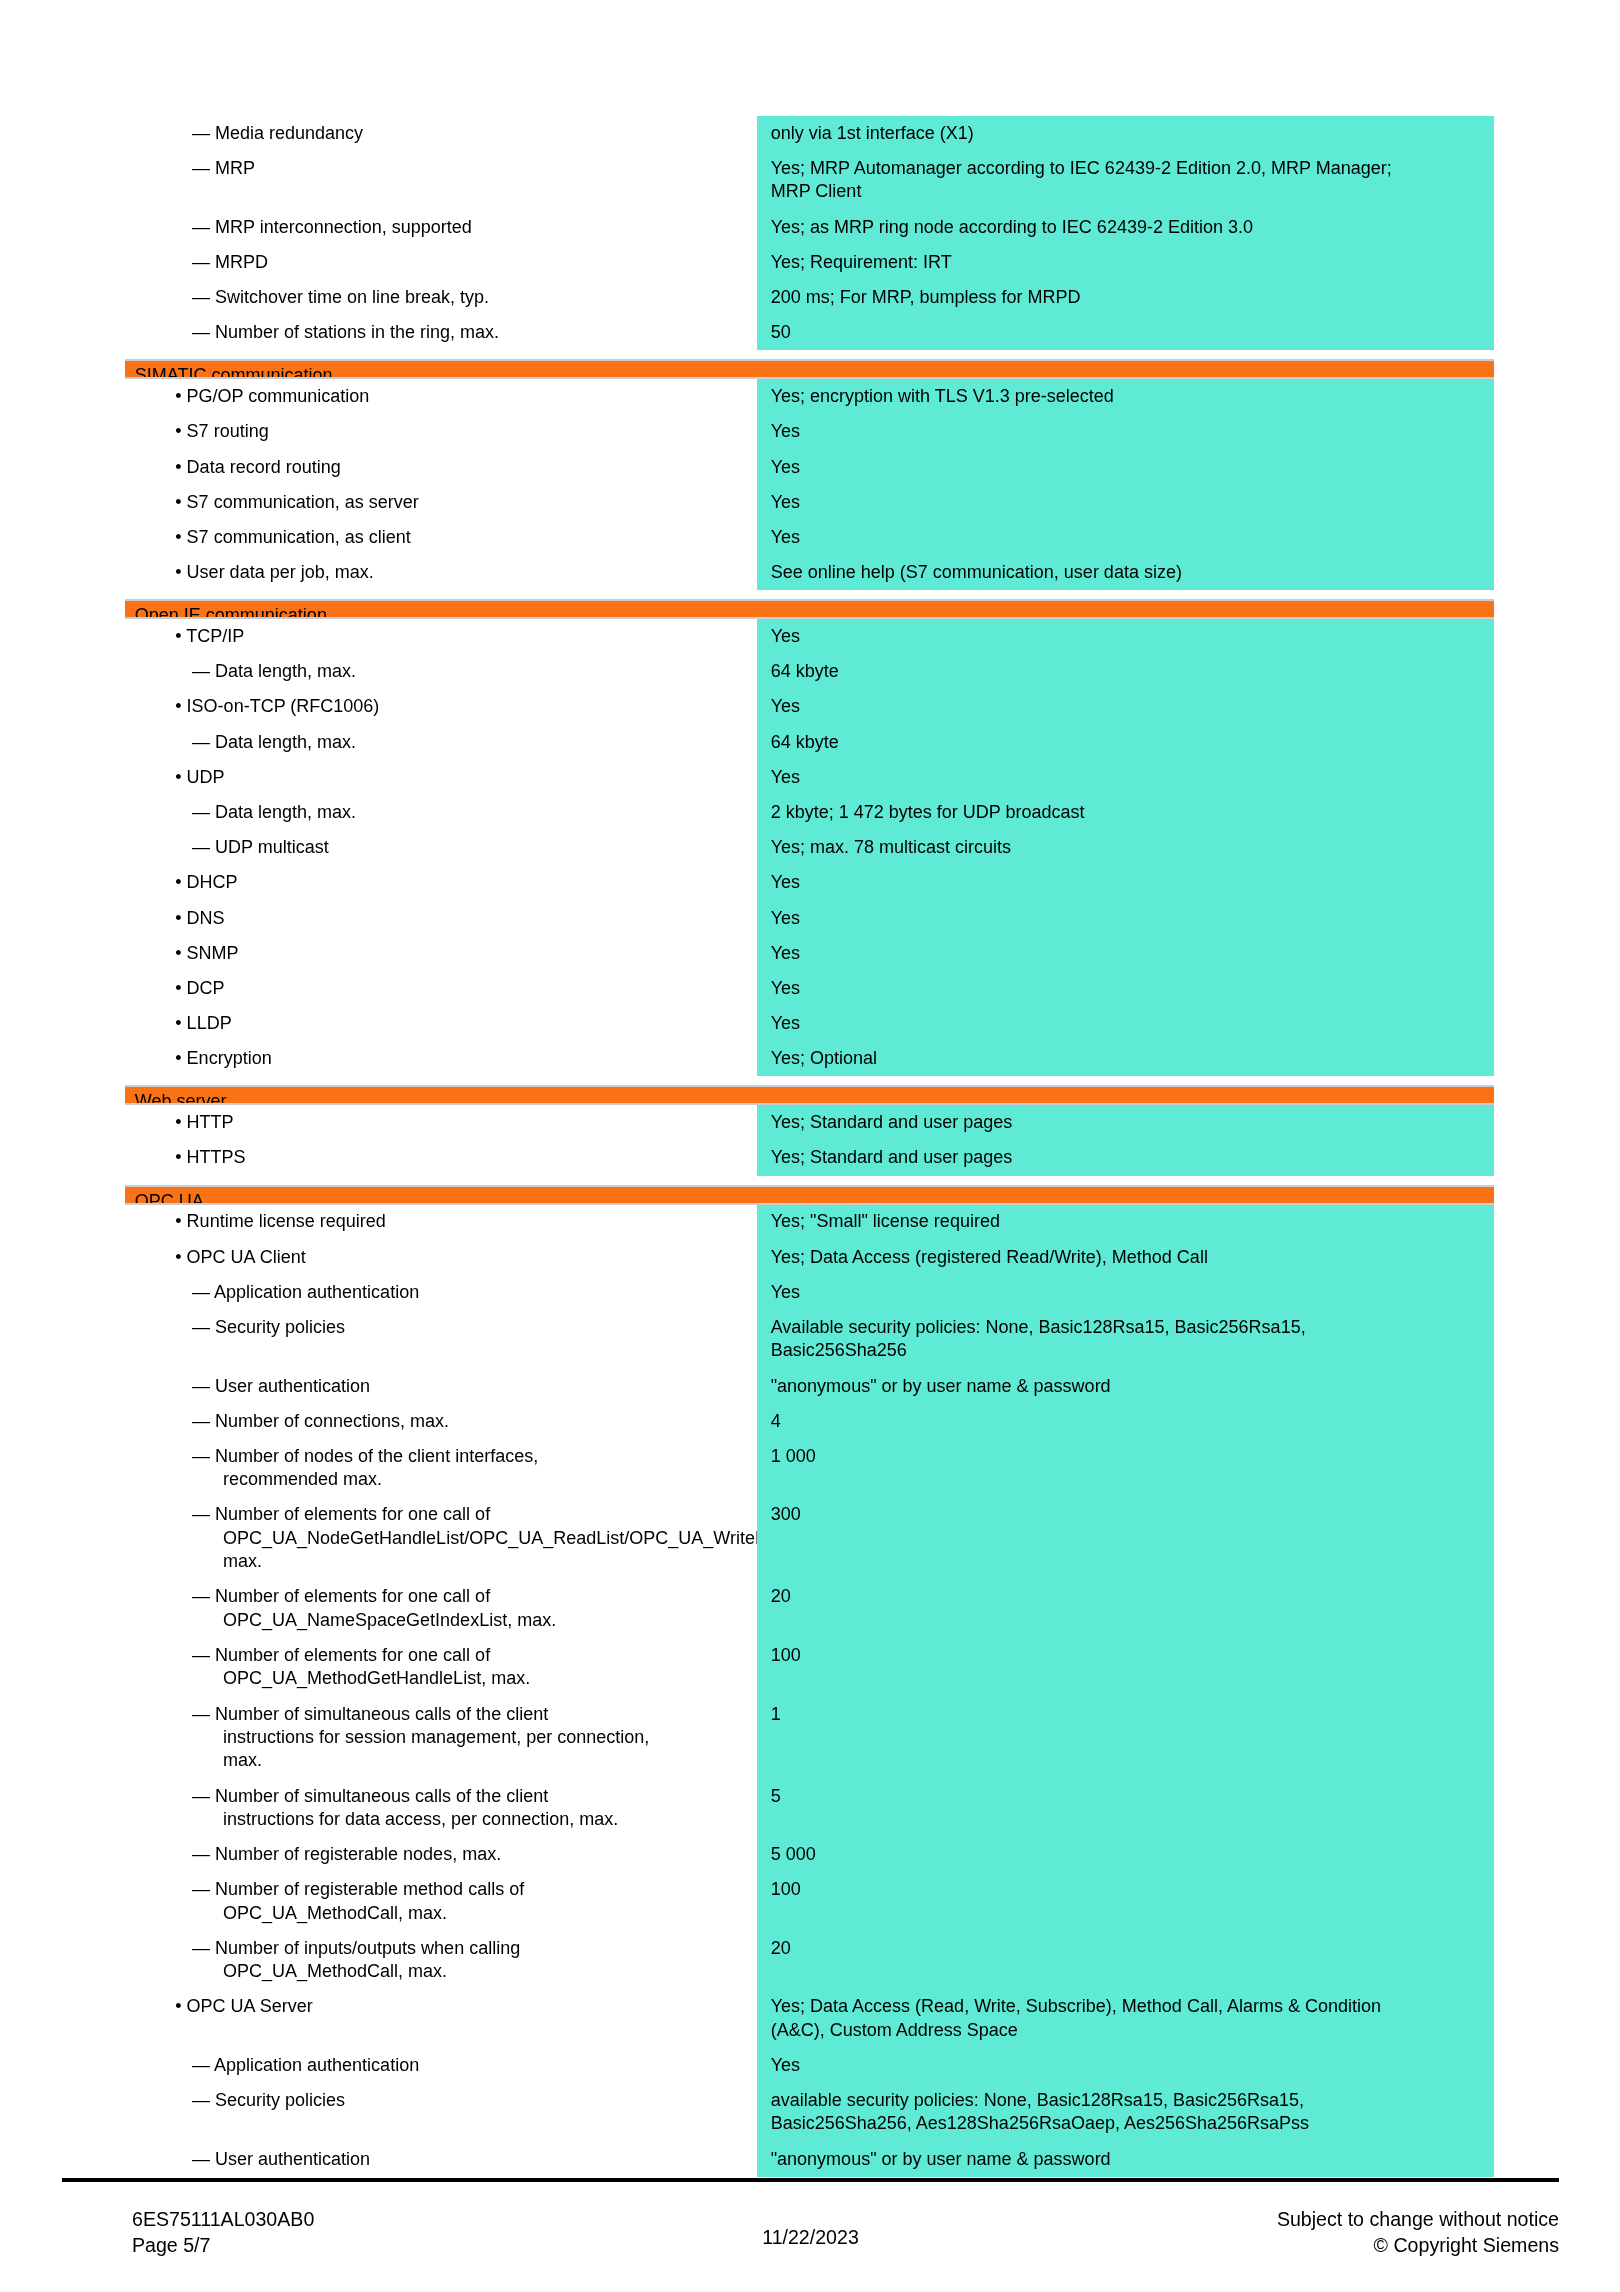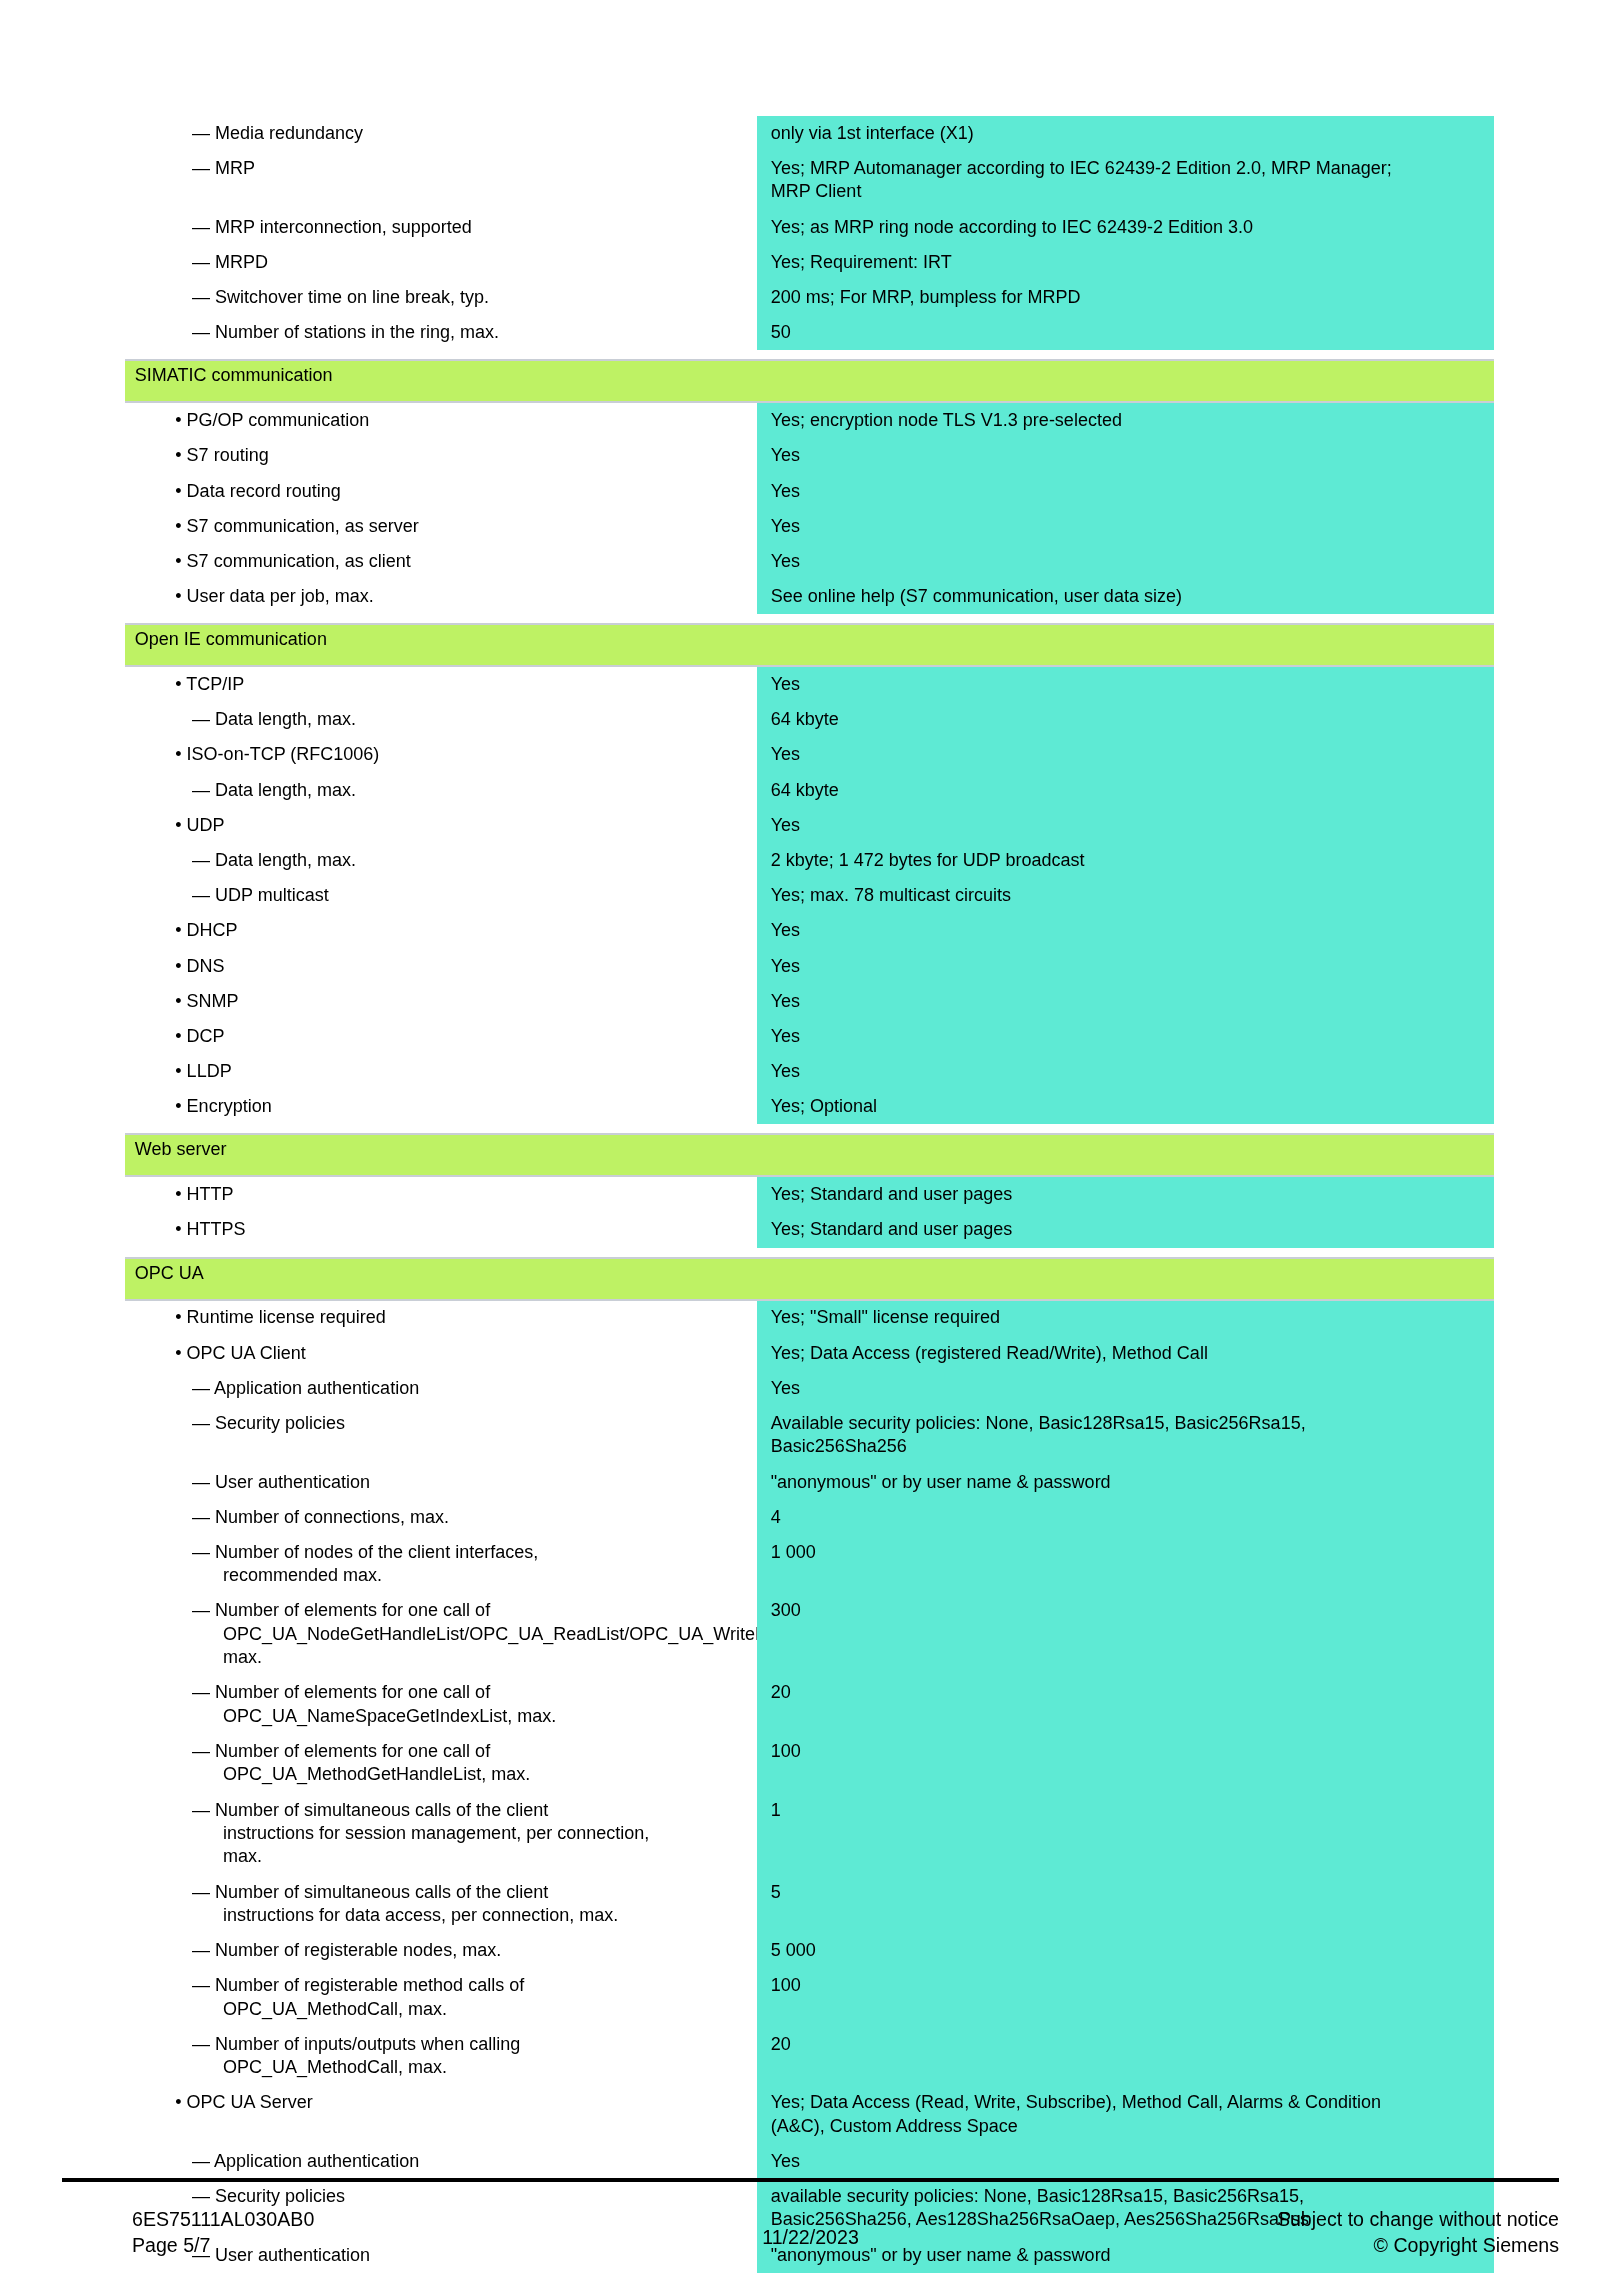--- a/index.html
+++ b/index.html
@@ -64,22 +64,22 @@
   
   .lvl-bullet .inner { padding-left: 67px; text-indent: -16.7px; }
   .lvl-dash   .inner { padding-left: 98px; text-indent: -31px; }
 
   
   .section-row > td {
     padding: 0;
     background: transparent;
   }
   .section-band {
-    background: #bef264;
-    height: 44px;
+    background: #f97316;
+    height: 20px;
     line-height: 28px;
     font-size: 18px;
     color: #000;
     padding-left: 9.8px;
     box-sizing: border-box;
     border-top: 2px solid #c9ced6;
     border-bottom: 2px solid #c9ced6;
     white-space: nowrap;
     overflow: hidden;
   }
@@ -182,21 +182,21 @@
         <tr class="row section-row">
           <td colspan="2">
             <div class="section-band">SIMATIC communication</div>
           </td>
         </tr>
         <tr class="row">
           <td class="cell-label lvl-bullet">
             <div class="inner">• PG/OP communication</div>
           </td>
           <td class="cell-value">
-            <div class="inner">Yes; encryption node TLS V1.3 pre-selected</div>
+            <div class="inner">Yes; encryption with TLS V1.3 pre-selected</div>
           </td>
         </tr>
         <tr class="row">
           <td class="cell-label lvl-bullet">
             <div class="inner">• S7 routing</div>
           </td>
           <td class="cell-value">
             <div class="inner">Yes</div>
           </td>
         </tr>

